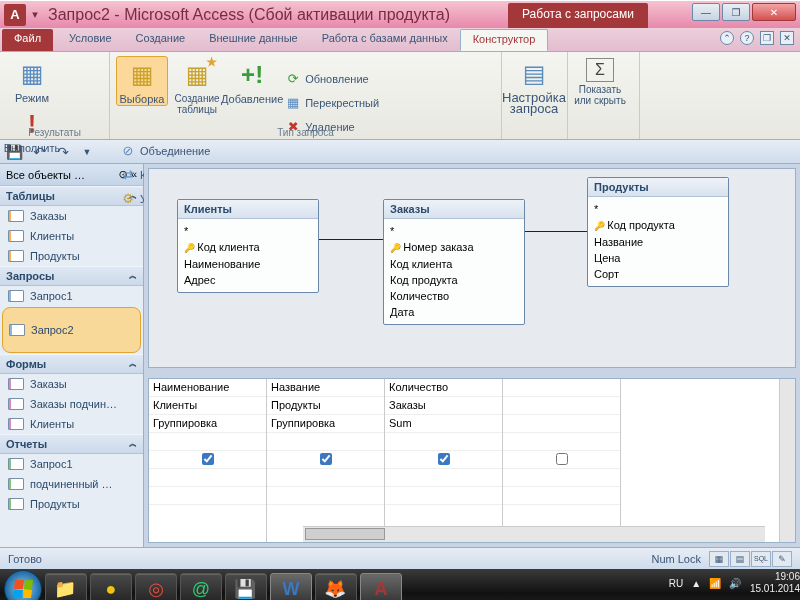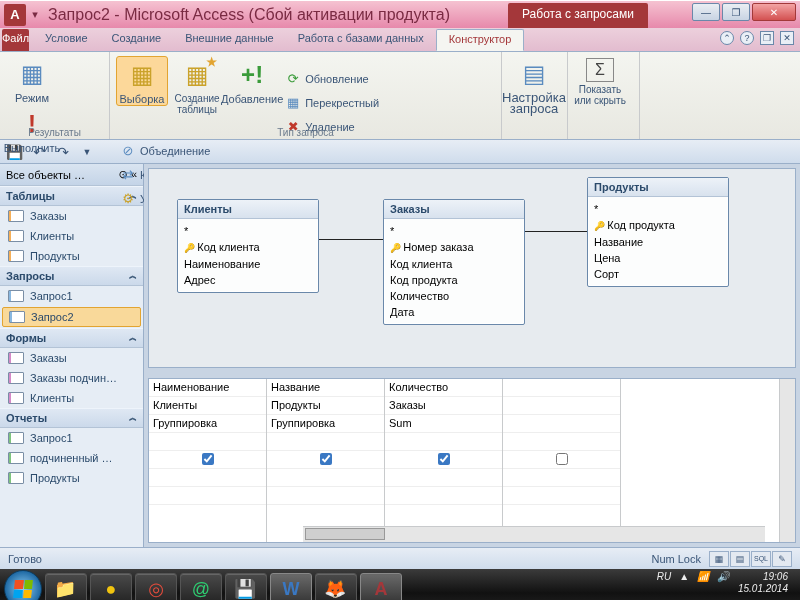--- a/index.html
+++ b/index.html
@@ -6,21 +6,21 @@
   body { font-family: "Segoe UI", Tahoma, sans-serif; font-size: 11px; background: #b8d0e8; width: 800px; height: 600px; overflow: hidden; position: relative; }
   .titlebar { height: 28px; background: linear-gradient(180deg,#f5c2d1,#e789ab); display: flex; align-items: center; border-top: 1px solid #fff; position: relative; }
   .app-icon { width: 22px; height: 22px; margin: 0 4px; background: #a4373a; color: #fff; display: flex; align-items: center; justify-content: center; border-radius: 2px; font-weight: bold; font-size: 13px; }
   .title-dropdown { width: 10px; height: 10px; margin-right: 8px; display: flex; align-items: center; justify-content: center; color: #7a2b43; }
   .title-text { color: #7a2b43; font-size: 16px; white-space: nowrap; }
   .title-context-tab { position: absolute; left: 508px; top: 2px; height: 26px; background: #a4373a; color: #fff; padding: 4px 14px; border-radius: 2px 2px 0 0; font-size: 12px; }
   .win-controls { position: absolute; right: 4px; top: 2px; display: flex; gap: 2px; }
   .win-btn { width: 28px; height: 18px; background: linear-gradient(#eaeef3,#c8d4e3); border: 1px solid #6a88aa; border-radius: 2px; display: flex; align-items: center; justify-content: center; font-size: 10px; color: #3a5577; }
   .win-btn.close { background: linear-gradient(#f3a4a4,#d35151); color: #fff; border-color: #a23939; width: 44px; }
   .ribbon-tabs { height: 24px; background: linear-gradient(#ecd0dc,#e3bccf); display: flex; align-items: flex-end; padding-left: 2px; border-bottom: 1px solid #9aafc9; position: relative; }
-  .file-tab { background: #a4373a; color: #fff; height: 22px; padding: 3px 0; border-radius: 2px 2px 0 0; margin-right: 4px; }
+  .file-tab { background: #a4373a; color: #fff; height: 22px; padding: 3px 12px; border-radius: 2px 2px 0 0; margin-right: 4px; }
   .tab { height: 22px; padding: 3px 12px; color: #3a5577; cursor: default; }
   .tab.context { color: #a4373a; }
   .tab.active { background: #f5f5f1; border: 1px solid #9aafc9; border-bottom: 1px solid #f5f5f1; border-radius: 2px 2px 0 0; }
   .ribbon-right-controls { position: absolute; right: 6px; top: 3px; display: flex; gap: 6px; align-items: center; color: #3a5577; }
   .ribbon-right-controls span { width: 14px; height: 14px; border: 1px solid #6a88aa; border-radius: 7px; display: inline-flex; align-items: center; justify-content: center; font-size: 9px; background: #e9eff6; }
   .ribbon { height: 88px; background: linear-gradient(#f4f5f0,#e8e8e1); border-bottom: 1px solid #9aafc9; display: flex; }
   .group { border-right: 1px solid #c8cacc; padding: 2px 6px 0 6px; position: relative; }
   .group-label { position: absolute; bottom: 1px; left: 0; right: 0; text-align: center; font-size: 10px; color: #6a7a8c; }
   .big-btn { display: inline-flex; flex-direction: column; align-items: center; width: 52px; margin-top: 2px; padding-top: 2px; color: #3a5577; }
   .big-btn .bic { width: 32px; height: 32px; margin-bottom: 2px; display: flex; align-items: center; justify-content: center; font-size: 24px; }
@@ -28,21 +28,21 @@
   .stack { display: inline-flex; flex-direction: column; gap: 2px; margin-top: 2px; margin-right: 6px; }
   .small-btn { display: flex; align-items: center; gap: 4px; height: 22px; padding: 0 4px; color: #3a5577; }
   .small-btn .sic { width: 16px; height: 16px; display: inline-flex; align-items: center; justify-content: center; font-size: 13px; }
   .qat { height: 24px; background: linear-gradient(#e7edf5,#cfdcec); border-bottom: 1px solid #9aafc9; display: flex; align-items: center; padding: 0 6px; gap: 6px; color: #3a5577; }
   .qat .qic { width: 18px; height: 18px; display: inline-flex; align-items: center; justify-content: center; font-size: 14px; }
   .workspace { display: flex; height: 383px; }
   .navpane { width: 144px; background: #e6edf5; border-right: 1px solid #9aafc9; font-size: 11px; overflow: hidden; }
   .nav-header { height: 22px; background: linear-gradient(#d9e4f1,#c4d4e7); display: flex; align-items: center; padding: 0 6px; justify-content: space-between; border-bottom: 1px solid #b3c3d6; font-weight: normal; }
   .nav-section { background: linear-gradient(#dfe8f3,#cbd9ea); padding: 3px 6px; border-top: 1px solid #eef4fb; border-bottom: 1px solid #b3c3d6; display: flex; justify-content: space-between; font-weight: bold; color: #2b4a6b; }
   .nav-item { display: flex; align-items: center; gap: 6px; padding: 4px 8px; color: #2b4a6b; }
-  .nav-item.selected { background: #f9d99a; border: 1px solid #e2a431; border-radius: 2px; margin: 1px 2px; padding: 3px 6px; }
+  .nav-item.selected { background: #f9d99a; border: 1px solid #e2a431; border-radius: 8px; margin: 1px 2px; padding: 16px 6px; }
   .nav-item .oic { width: 16px; height: 12px; border: 1px solid #7a8ea5; background: linear-gradient(90deg,#f5b05a 16%,#fff 16%); border-radius: 1px; position: relative; }
   .nav-item .oic.qry { background: linear-gradient(90deg,#8ab8e0 16%,#fff 16%); }
   .nav-item .oic.frm { background: linear-gradient(90deg,#d58ac8 16%,#fff 16%); }
   .nav-item .oic.rpt { background: linear-gradient(90deg,#7fc47f 16%,#fff 16%); }
   .design-area { flex: 1; background: #c8d4e3; position: relative; display: flex; flex-direction: column; }
   .tables-pane { height: 200px; background: #e7ebef; margin: 4px; border: 1px solid #9aafc9; position: relative; padding: 12px; overflow: auto; }
   .tbl-box { position: absolute; background: #fcfdfd; border: 1px solid #6a88aa; border-radius: 2px; width: 142px; font-size: 11px; box-shadow: 0 0 0 1px #fff inset; }
   .tbl-box .tb-head { background: linear-gradient(#edf2f8,#d8e2ee); padding: 3px 6px; border-bottom: 1px solid #b3c3d6; font-weight: bold; color: #2b4a6b; }
   .tbl-box .tb-body { padding: 4px 6px; line-height: 16px; }
   .tbl-box .pk::before { content: "🔑"; font-size: 9px; margin-right: 2px; color: #caa22a; }
@@ -62,21 +62,21 @@
   .statusbar { height: 22px; background: linear-gradient(#e7edf5,#cfdcec); border-top: 1px solid #9aafc9; display: flex; align-items: center; padding: 0 8px; justify-content: space-between; color: #3a5577; }
   .status-right { display: flex; align-items: center; gap: 8px; }
   .view-btns { display: flex; gap: 1px; }
   .view-btns span { width: 20px; height: 16px; border: 1px solid #9aafc9; background: #e3e9f1; display: inline-flex; align-items: center; justify-content: center; font-size: 9px; }
   .taskbar { height: 40px; background: linear-gradient(#3b3b3b,#111 60%,#222); display: flex; align-items: center; padding: 0 4px; gap: 3px; position: relative; }
   .start-btn { width: 38px; height: 38px; border-radius: 19px; background: radial-gradient(#8ecdf2,#1f6aa5 70%); border: 1px solid #0d3c5e; display: flex; align-items: center; justify-content: center; }
   .start-flag { width: 18px; height: 18px; display: grid; grid-template-columns: 1fr 1fr; grid-template-rows: 1fr 1fr; gap: 1px; transform: skewX(-6deg); }
   .start-flag span:nth-child(1){background:#f25022}.start-flag span:nth-child(2){background:#7fba00}.start-flag span:nth-child(3){background:#00a4ef}.start-flag span:nth-child(4){background:#ffb900}
   .task-item { width: 42px; height: 32px; background: linear-gradient(#4a4a4a,#222); border: 1px solid #555; border-radius: 3px; display: flex; align-items: center; justify-content: center; font-size: 18px; color: #ddd; box-shadow: inset 0 1px 0 #666; }
   .task-item.active { background: linear-gradient(#6a6a6a,#333); border-color: #888; }
-  .tray { position: absolute; right: 12px; top: 2px; display: flex; align-items: flex-start; color: #eee; font-size: 10px; gap: 8px; font-style: italic; }
+  .tray { position: absolute; right: 0; top: 2px; display: flex; align-items: center; color: #eee; font-size: 10px; gap: 8px; }
   .tray .clock { text-align: right; line-height: 12px; }
   .chevup { font-size: 8px; }
   input[type=checkbox] { accent-color: #3a78c3; }
 </style>
 </head>
 <body>
 
 <div class="titlebar">
   <div class="app-icon">A</div>
   <div class="title-dropdown">▾</div>

